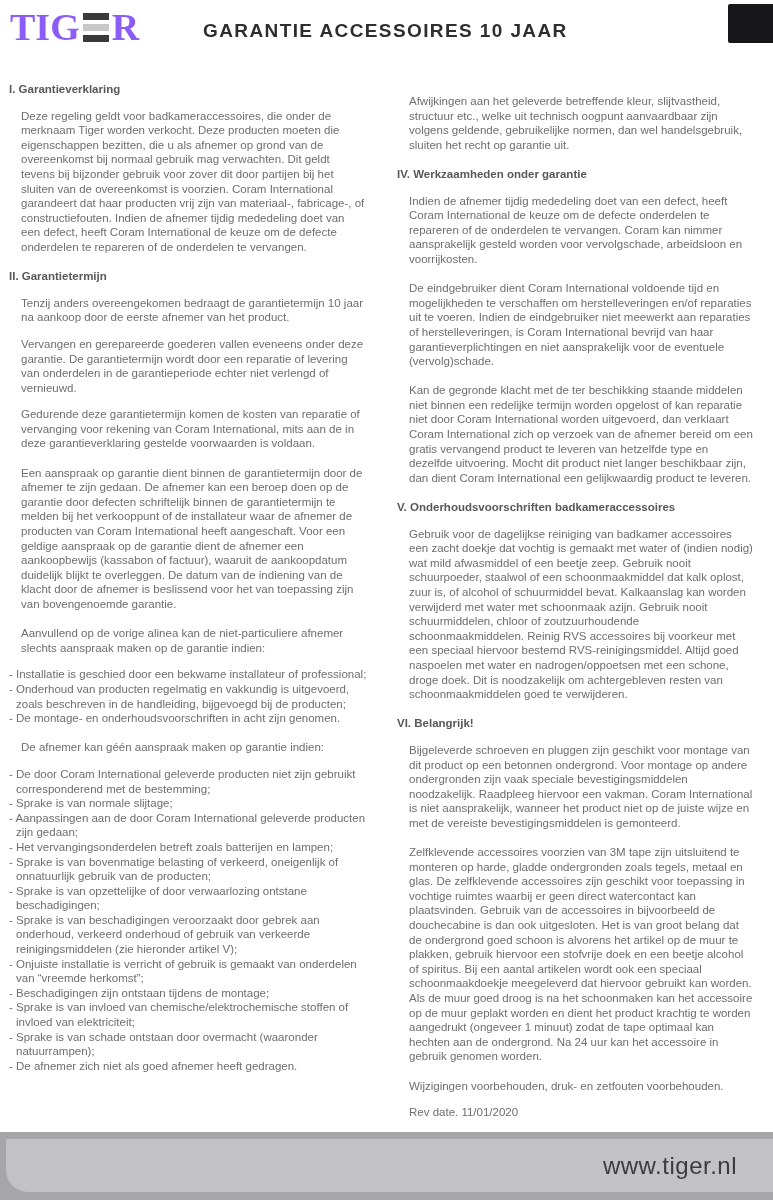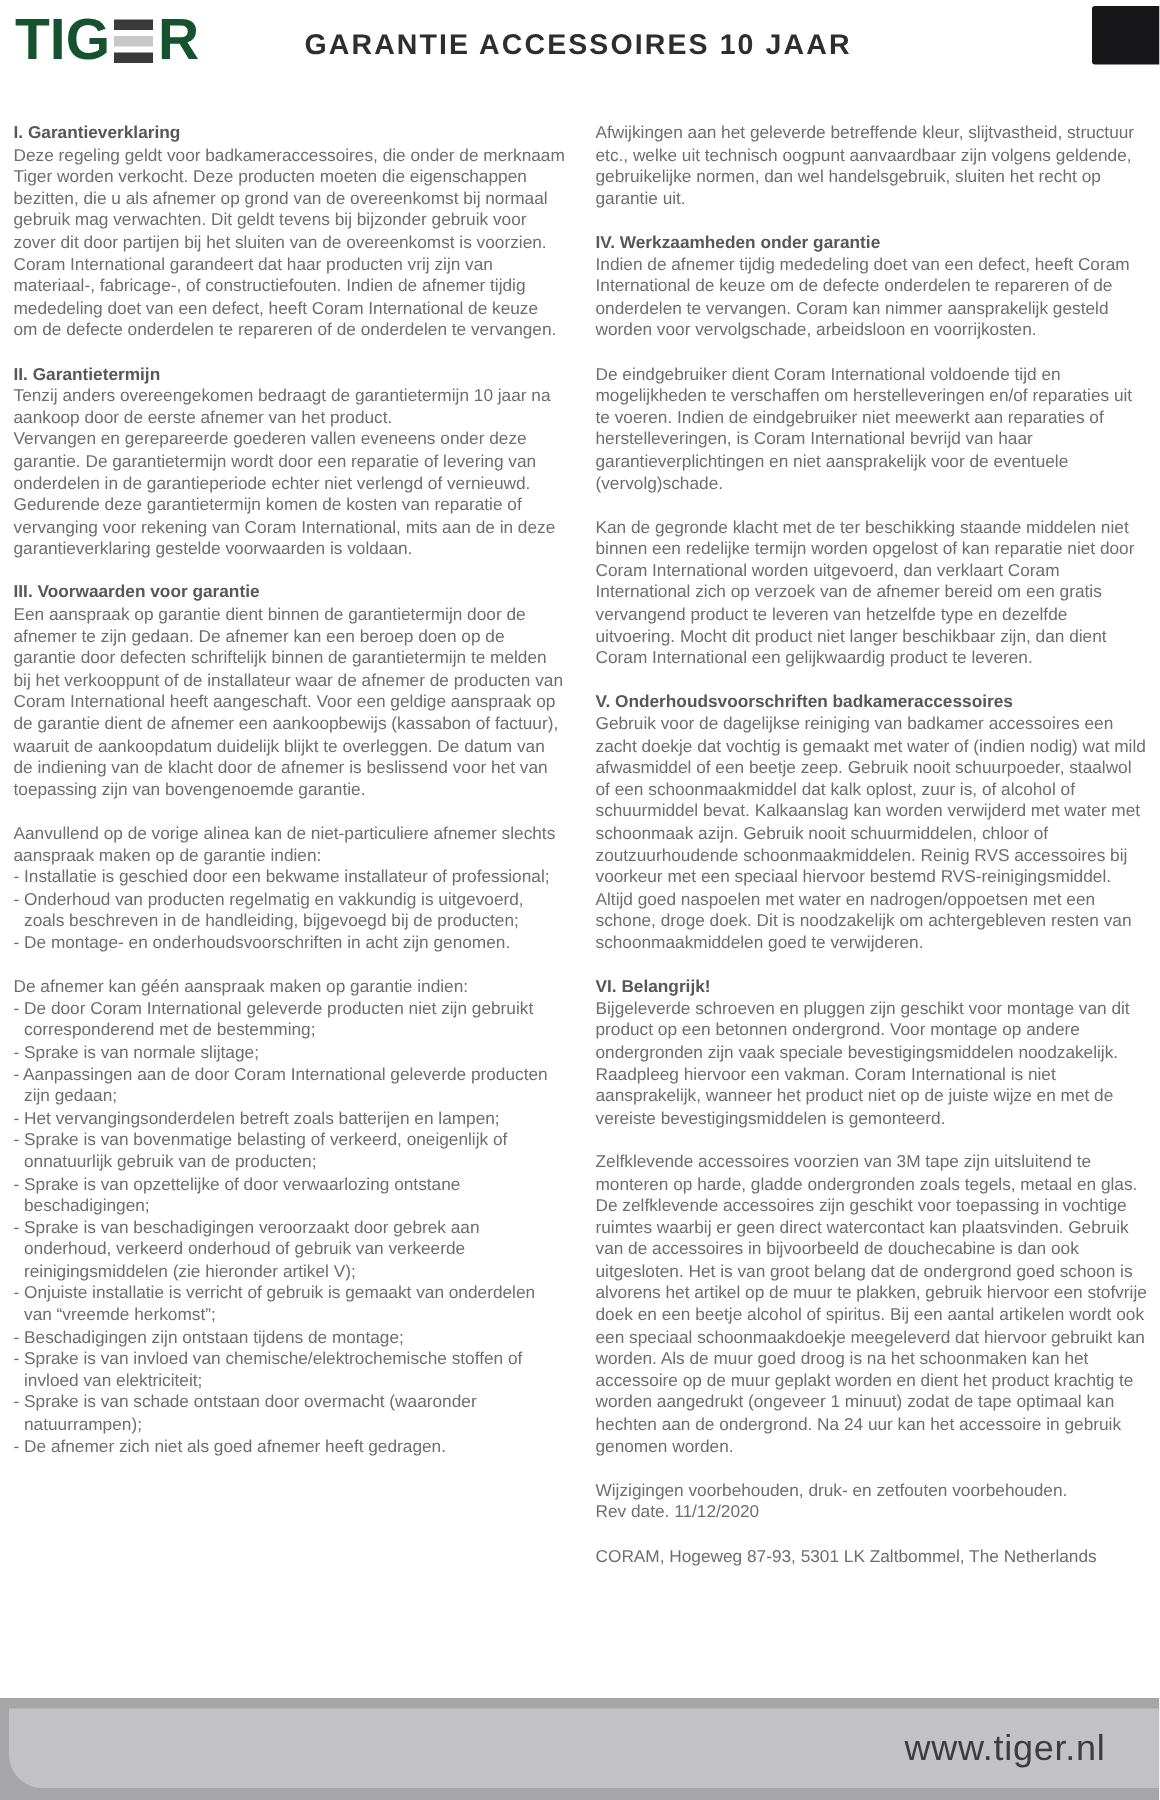--- a/index.html
+++ b/index.html
@@ -1,39 +1,39 @@
 <!DOCTYPE html>
 <html><head>
 <meta charset="utf-8">
 <style>
   html,body{margin:0;padding:0;background:#ffffff;}
   body{font-family:"Liberation Sans","DejaVu Sans",sans-serif;}
   .page{position:relative;width:773px;height:1200px;background:#ffffff;overflow:hidden;}
 
   
   .logo{position:absolute;left:10px;top:6px;width:150px;height:42px;display:flex;align-items:center;}
-  .logo .lt{font-size:38px;font-weight:bold;color:#14532d;letter-spacing:0px;line-height:38px;
-            font-family:Liberation Sans, sans-serif;transform:scaleY(1.02);}
+  .logo .lt{font-size:38px;font-weight:bold;color:#8b5cf6;letter-spacing:0px;line-height:38px;
+            font-family:Liberation Serif, serif;transform:scaleY(1.02);}
   .logo .ebar{display:inline-flex;flex-direction:column;justify-content:center;gap:4px;margin:0 3px;width:26px;}
   .logo .ebar span{display:block;height:7px;width:100%;}
   .logo .ebar .b1{background:#3a3a3c;}
   .logo .ebar .b2{background:#c7c7c9;}
   .logo .ebar .b3{background:#3a3a3c;}
   .doc-title{position:absolute;left:203px;top:20px;font-size:19px;font-weight:bold;color:#2e2e30;
              letter-spacing:1.4px;white-space:nowrap;}
   .nl-badge{position:absolute;left:728px;top:4px;width:39px;height:39px;background:#17171a;border-radius:2px;
             display:flex;align-items:center;justify-content:center;color:#ffffff;font-size:20px;font-weight:bold;
             letter-spacing:0.5px;padding-left:40px;}
 
   
   .col{position:absolute;top:82px;font-size:11.5px;line-height:14.6px;color:#6e6e70;}
   .col-left{left:9px;width:368px;}
   .col-right{left:397px;width:368px;}
   .col h3{margin:0;font-size:11.5px;line-height:14.6px;font-weight:bold;color:#58585a;}
-  .col p{margin:0;}
+  .col p{margin:12px;}
   .sp{margin-bottom:14.6px !important;}
   .li{padding-left:7px;text-indent:-7px;}
 
   
   .footer{position:absolute;left:0;top:1132px;width:773px;height:68px;background:#a6a6a8;}
   .footer-inner{position:absolute;left:6px;right:0;top:7px;height:53px;background:#c2c2c4;
                 border-bottom-left-radius:22px;display:flex;align-items:center;justify-content:flex-end;}
   .footer-url{font-size:24px;color:#3c3c3e;font-weight:normal;padding-right:36px;letter-spacing:0.5px;}
 </style>
 </head>
@@ -57,21 +57,20 @@
 
   <div class="col col-left">
     <h3>I. Garantieverklaring</h3>
     <p class="sp">Deze regeling geldt voor badkameraccessoires, die onder de merknaam Tiger worden verkocht. Deze producten moeten die eigenschappen bezitten, die u als afnemer op grond van de overeenkomst bij normaal gebruik mag verwachten. Dit geldt tevens bij bijzonder gebruik voor zover dit door partijen bij het sluiten van de overeenkomst is voorzien. Coram International garandeert dat haar producten vrij zijn van materiaal-, fabricage-, of constructiefouten. Indien de afnemer tijdig mededeling doet van een defect, heeft Coram International de keuze om de defecte onderdelen te repareren of de onderdelen te vervangen.</p>
 
     <h3>II. Garantietermijn</h3>
     <p>Tenzij anders overeengekomen bedraagt de garantietermijn 10 jaar na aankoop door de eerste afnemer van het product.</p>
     <p>Vervangen en gerepareerde goederen vallen eveneens onder deze garantie. De garantietermijn wordt door een reparatie of levering van onderdelen in de garantieperiode echter niet verlengd of vernieuwd.</p>
     <p class="sp">Gedurende deze garantietermijn komen de kosten van reparatie of vervanging voor rekening van Coram International, mits aan de in deze garantieverklaring gestelde voorwaarden is voldaan.</p>
 
-    <h3>III. Voorwaarden voor garantie</h3>
     <p class="sp">Een aanspraak op garantie dient binnen de garantietermijn door de afnemer te zijn gedaan. De afnemer kan een beroep doen op de garantie door defecten schriftelijk binnen de garantietermijn te melden bij het verkooppunt of de installateur waar de afnemer de producten van Coram International heeft aangeschaft. Voor een geldige aanspraak op de garantie dient de afnemer een aankoopbewijs (kassabon of factuur), waaruit de aankoopdatum duidelijk blijkt te overleggen. De datum van de indiening van de klacht door de afnemer is beslissend voor het van toepassing zijn van bovengenoemde garantie.</p>
 
     <p>Aanvullend op de vorige alinea kan de niet-particuliere afnemer slechts aanspraak maken op de garantie indien:</p>
     <div class="sp">
         <div class="li">- Installatie is geschied door een bekwame installateur of professional;</div>
         <div class="li">- Onderhoud van producten regelmatig en vakkundig is uitgevoerd, zoals beschreven in de handleiding, bijgevoegd bij de producten;</div>
         <div class="li">- De montage- en onderhoudsvoorschriften in acht zijn genomen.</div>
       </div>
 
     <p>De afnemer kan géén aanspraak maken op garantie indien:</p>
@@ -100,21 +99,21 @@
     <p class="sp">Kan de gegronde klacht met de ter beschikking staande middelen niet binnen een redelijke termijn worden opgelost of kan reparatie niet door Coram International worden uitgevoerd, dan verklaart Coram International zich op verzoek van de afnemer bereid om een gratis vervangend product te leveren van hetzelfde type en dezelfde uitvoering. Mocht dit product niet langer beschikbaar zijn, dan dient Coram International een gelijkwaardig product te leveren.</p>
 
     <h3>V. Onderhoudsvoorschriften badkameraccessoires</h3>
     <p class="sp">Gebruik voor de dagelijkse reiniging van badkamer accessoires een zacht doekje dat vochtig is gemaakt met water of (indien nodig) wat mild afwasmiddel of een beetje zeep. Gebruik nooit schuurpoeder, staalwol of een schoonmaakmiddel dat kalk oplost, zuur is, of alcohol of schuurmiddel bevat. Kalkaanslag kan worden verwijderd met water met schoonmaak azijn. Gebruik nooit schuurmiddelen, chloor of zoutzuurhoudende schoonmaakmiddelen. Reinig RVS accessoires bij voorkeur met een speciaal hiervoor bestemd RVS-reinigingsmiddel.  Altijd goed naspoelen met water en nadrogen/oppoetsen met een schone, droge doek. Dit is noodzakelijk om achtergebleven resten van schoonmaakmiddelen goed te verwijderen.</p>
 
     <h3>VI. Belangrijk!</h3>
     <p class="sp">Bijgeleverde schroeven en pluggen zijn geschikt voor montage van dit product op een betonnen ondergrond. Voor montage op andere ondergronden zijn vaak speciale bevestigingsmiddelen noodzakelijk. Raadpleeg hiervoor een vakman. Coram International is niet aansprakelijk, wanneer het product niet op de juiste wijze en met de vereiste bevestigingsmiddelen is gemonteerd.</p>
     <p class="sp">Zelfklevende accessoires voorzien van 3M tape zijn uitsluitend te monteren op harde, gladde ondergronden zoals tegels, metaal en glas. De zelfklevende accessoires zijn geschikt voor toepassing in vochtige ruimtes waarbij er geen direct watercontact kan plaatsvinden. Gebruik van de accessoires in bijvoorbeeld de douchecabine is dan ook uitgesloten. Het is van groot belang dat de ondergrond goed schoon is alvorens het artikel op de muur te plakken, gebruik hiervoor een stofvrije doek en een beetje alcohol of spiritus. Bij een aantal artikelen wordt ook een speciaal schoonmaakdoekje meegeleverd dat hiervoor gebruikt kan worden. Als de muur goed droog is na het schoonmaken kan het accessoire op de muur geplakt worden en dient het product krachtig te worden aangedrukt (ongeveer 1 minuut) zodat de tape optimaal kan hechten aan de ondergrond. Na 24 uur kan het accessoire in gebruik genomen worden.</p>
 
     <p>Wijzigingen voorbehouden, druk- en zetfouten voorbehouden.</p>
-    <p class="sp">Rev date. 11/12/2020</p>
+    <p class="sp">Rev date. 11/01/2020</p>
 
     <p>CORAM, Hogeweg 87-93, 5301 LK Zaltbommel, The Netherlands</p>
   </div>
 
   <div class="footer">
     <div class="footer-inner">
       <span class="footer-url">www.tiger.nl</span>
     </div>
   </div>
 

